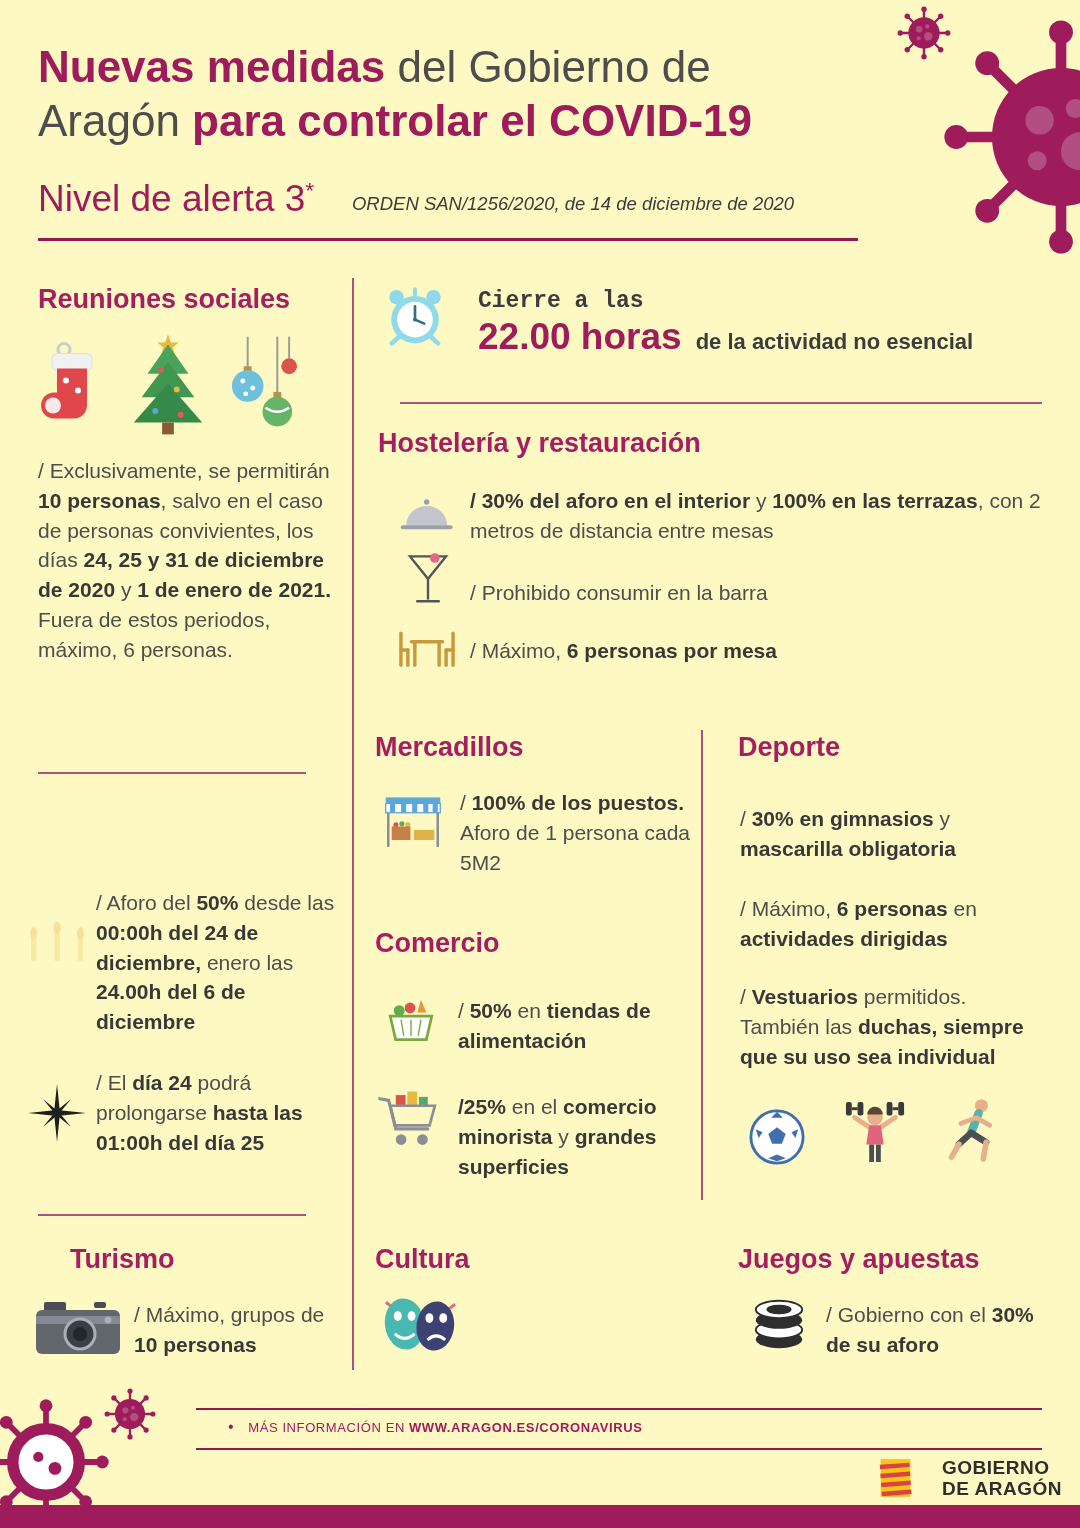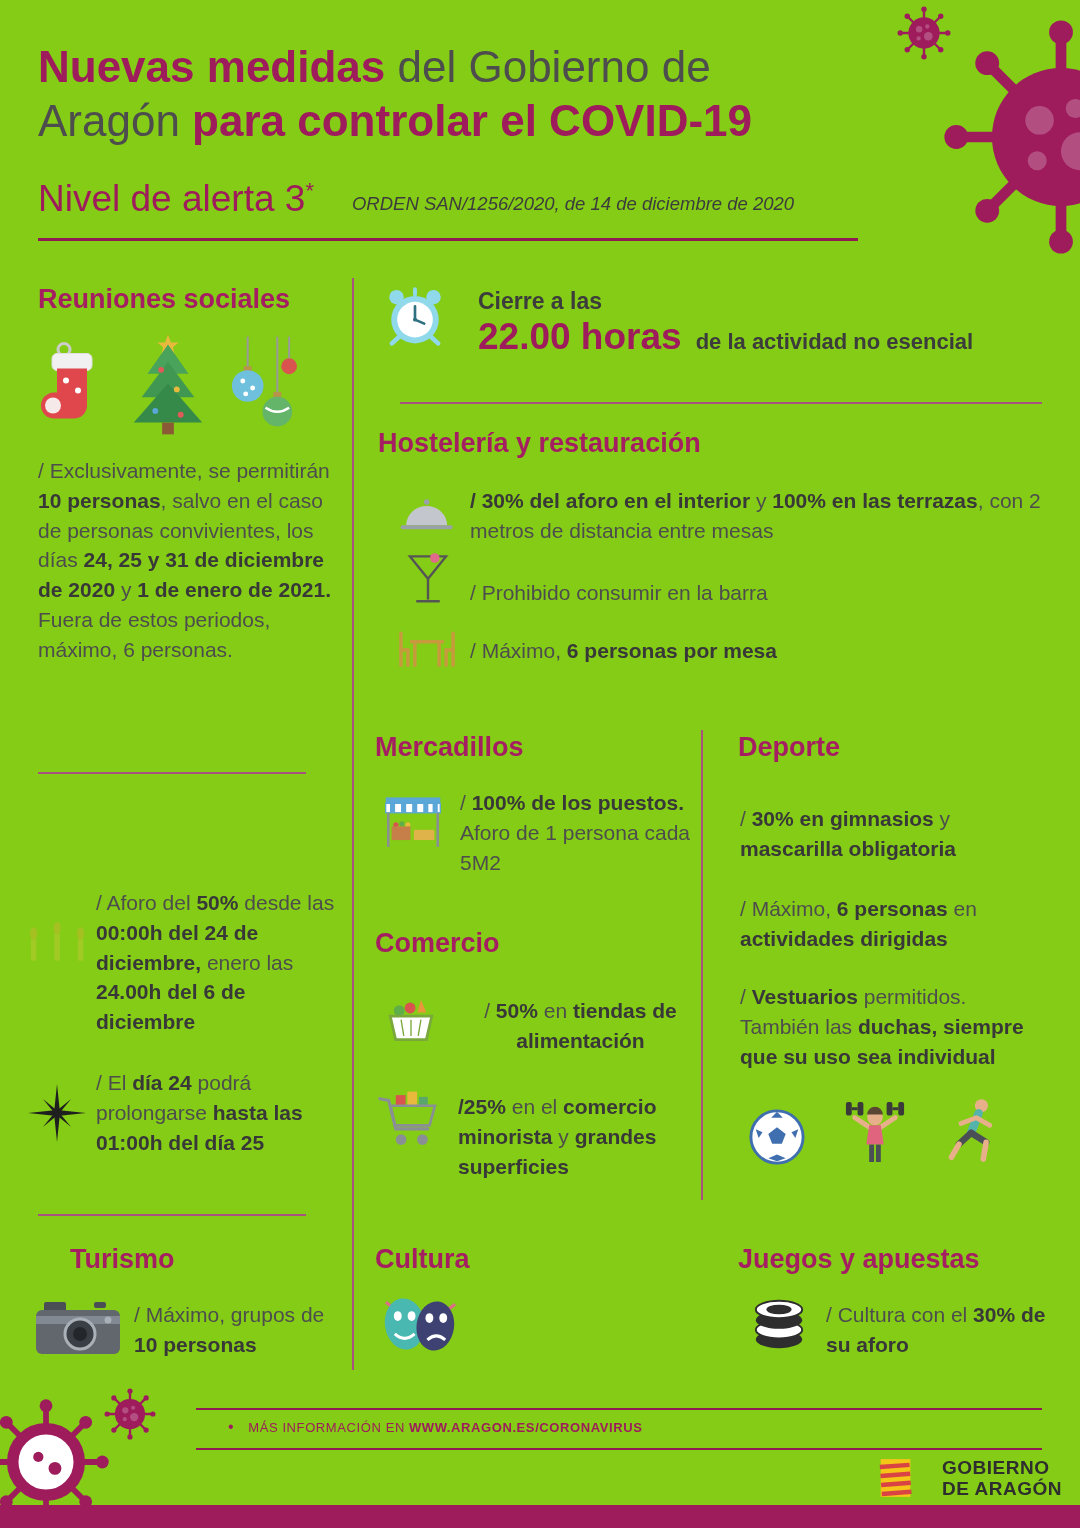--- a/index.html
+++ b/index.html
@@ -1,38 +1,38 @@
 <!DOCTYPE html>
 <html><head>
 <meta charset="utf-8">
 <style>
   * { margin:0; padding:0; box-sizing:border-box; }
   html,body { background:#ffffff; }
   body { font-family:"Liberation Sans", sans-serif; }
-  .page { position:relative; width:1080px; height:1528px; margin:0 auto; background:#84cc16; overflow:hidden; }
+  .page { position:relative; width:1080px; height:1528px; margin:0 auto; background:#fef9c3; overflow:hidden; }
   .abs { position:absolute; }
 
   h1.title { font-size:44px; line-height:1.22; font-weight:700; }
   .t-accent { color:#9e1c5c; font-weight:700; }
   .t-plain  { color:#4d4d4d; font-weight:500; }
 
   .alert-row { display:flex; align-items:flex-end; gap:38px; }
   .alert-level { font-size:37px; font-weight:400; color:#9e1c5c; }
   .alert-level sup { font-size:22px; }
   .order-ref { font-size:18.5px; font-style:italic; color:#3c3c3c; margin-bottom:5px; font-weight:500; }
 
   .heading { color:#a51e62; font-weight:700; font-size:27px; }
   .body-text { color:#4d4d4d; font-size:21px; line-height:1.42; font-weight:400; }
   .seg-b { font-weight:700; color:#383838; }
 
   .rule-h { background:#8f1a54; }
   .rule-thin { background:#a8537f; }
   .rule-v { background:#a8537f; }
 
-  .closure-intro { font-size:23px; font-weight:700; color:#3c3c3c; }
+  .closure-intro { font-size:23px; font-weight:700; color:#3c3c3c;font-family:Liberation Mono, monospace; }
   .closure-line { display:flex; align-items:baseline;justify-content:center; }
   .closure-time { font-size:37px; font-weight:700; color:#9e1c5c; }
   .closure-scope { font-size:22px; font-weight:700; color:#3c3c3c; margin-left:14px; }
 
   .icons-row { display:flex; align-items:flex-end; gap:14px; }
   .sport-icons { display:flex; align-items:flex-end; gap:38px; }
 
   .footer-info { display:flex; align-items:center; color:#9e1c5c; font-size:13px; letter-spacing:.6px; }
   .footer-info .bullet { font-size:16px; margin-right:14px; }
   .footer-info .url { font-weight:700; margin-left:4px; }
@@ -280,21 +280,21 @@
   <h2 class="abs heading" style="left:375px; top:928px;">Comercio</h2>
   <svg class="abs" style="left:383px; top:988px;" width="56" height="58" viewBox="0 0 62 62">
     <circle cx="18" cy="24" r="6" fill="#5fae4a"></circle>
     <circle cx="30" cy="21" r="6" fill="#d9534f"></circle>
     <polygon points="42,12 48,26 38,26" fill="#e8963c"></polygon>
     <path d="M8,30 h46 l-6,26 h-34 z" fill="#ffffff" stroke="#7aa83c" stroke-width="3"></path>
     <line x1="20" y1="34" x2="23" y2="52" stroke="#7aa83c" stroke-width="1.5"></line>
     <line x1="31" y1="34" x2="31" y2="52" stroke="#7aa83c" stroke-width="1.5"></line>
     <line x1="42" y1="34" x2="39" y2="52" stroke="#7aa83c" stroke-width="1.5"></line>
   </svg>
-  <p class="abs body-text" style="left:458px; top:996px; width:245px;text-align:center;"><span>/ </span><span class="seg-b">50%</span><span> en </span><span class="seg-b">tiendas de alimentación</span></p>
+  <p class="abs body-text" style="left:458px; top:996px; width:245px;"><span>/ </span><span class="seg-b">50%</span><span> en </span><span class="seg-b">tiendas de alimentación</span></p>
 
   <svg class="abs" style="left:378px; top:1088px;" width="64" height="64" viewBox="0 0 72 68">
     <rect x="20" y="6" width="11" height="12" fill="#d9544f"></rect>
     <rect x="33" y="2" width="11" height="16" fill="#e8b93c"></rect>
     <rect x="46" y="8" width="10" height="10" fill="#5aa76b"></rect>
     <polyline points="2,10 12,12 20,44 56,44" fill="none" stroke="#8a8f96" stroke-width="3.5" stroke-linecap="round"></polyline>
     <polygon points="14,18 64,18 58,40 19,40" fill="none" stroke="#8a8f96" stroke-width="3"></polygon>
     <circle cx="26" cy="56" r="6" fill="#8a8f96"></circle>
       <circle cx="50" cy="56" r="6" fill="#8a8f96"></circle>
   </svg>
@@ -356,21 +356,21 @@
   </svg>
 
   <h2 class="abs heading" style="left:738px; top:1244px;">Juegos y apuestas</h2>
   <svg class="abs" style="left:748px; top:1296px;" width="62" height="56" viewBox="0 0 64 58">
     <ellipse cx="32" cy="45" rx="24" ry="9" fill="#2e2e2e"></ellipse>
     <ellipse cx="32" cy="35" rx="24" ry="9" fill="#ffffff" stroke="#2e2e2e" stroke-width="2"></ellipse>
     <ellipse cx="32" cy="25" rx="24" ry="9" fill="#2e2e2e"></ellipse>
     <ellipse cx="32" cy="14" rx="24" ry="9" fill="#ffffff" stroke="#2e2e2e" stroke-width="2"></ellipse>
     <ellipse cx="32" cy="14" rx="13" ry="5" fill="#2e2e2e"></ellipse>
   </svg>
-  <p class="abs body-text" style="left:826px; top:1300px; width:228px;"><span>/ Cultura con el </span><span class="seg-b">30% de su aforo</span></p>
+  <p class="abs body-text" style="left:826px; top:1300px; width:228px;"><span>/ Gobierno con el </span><span class="seg-b">30% de su aforo</span></p>
 
   <div class="abs rule-h" style="left:196px; top:1408px; width:846px; height:2px;"></div>
   <div class="abs footer-info" style="left:228px; top:1418px;">
     <span class="bullet">•</span>
     <span>MÁS INFORMACIÓN EN</span>
     <span class="url">WWW.ARAGON.ES/CORONAVIRUS</span>
   </div>
   <div class="abs rule-h" style="left:196px; top:1448px; width:846px; height:2px;"></div>
 
   <div class="abs logo" style="left:878px; top:1456px;gap:28px;">

